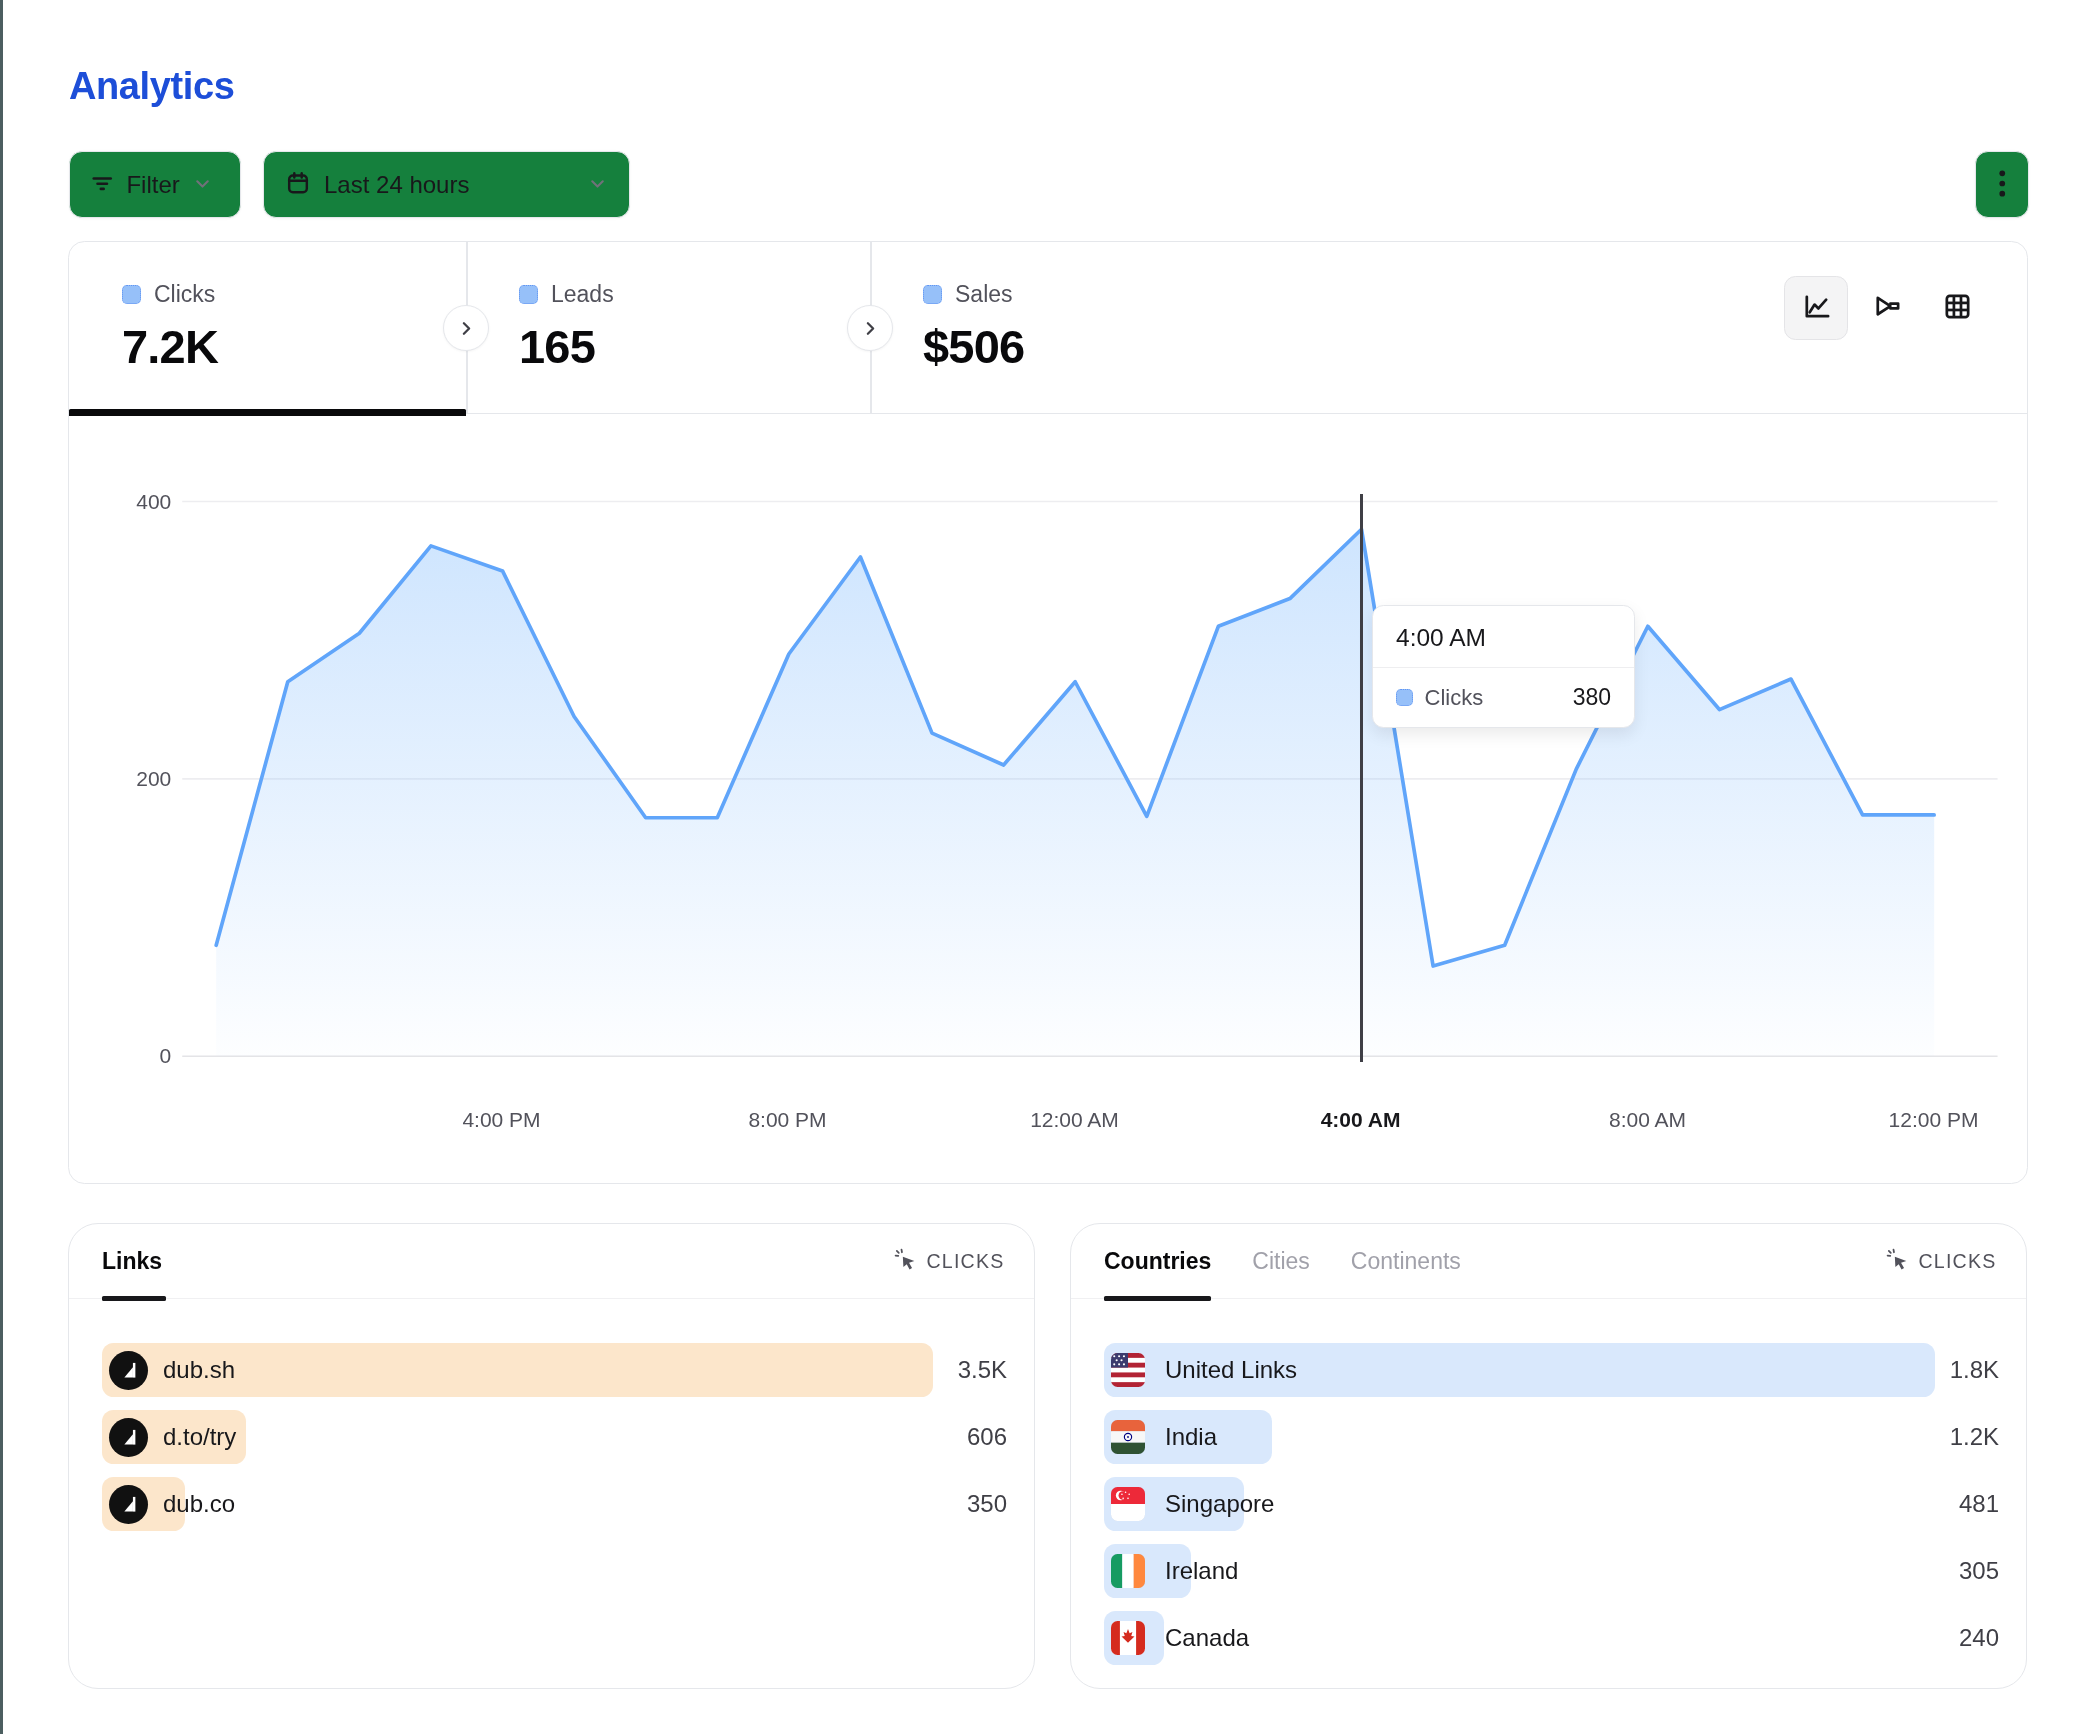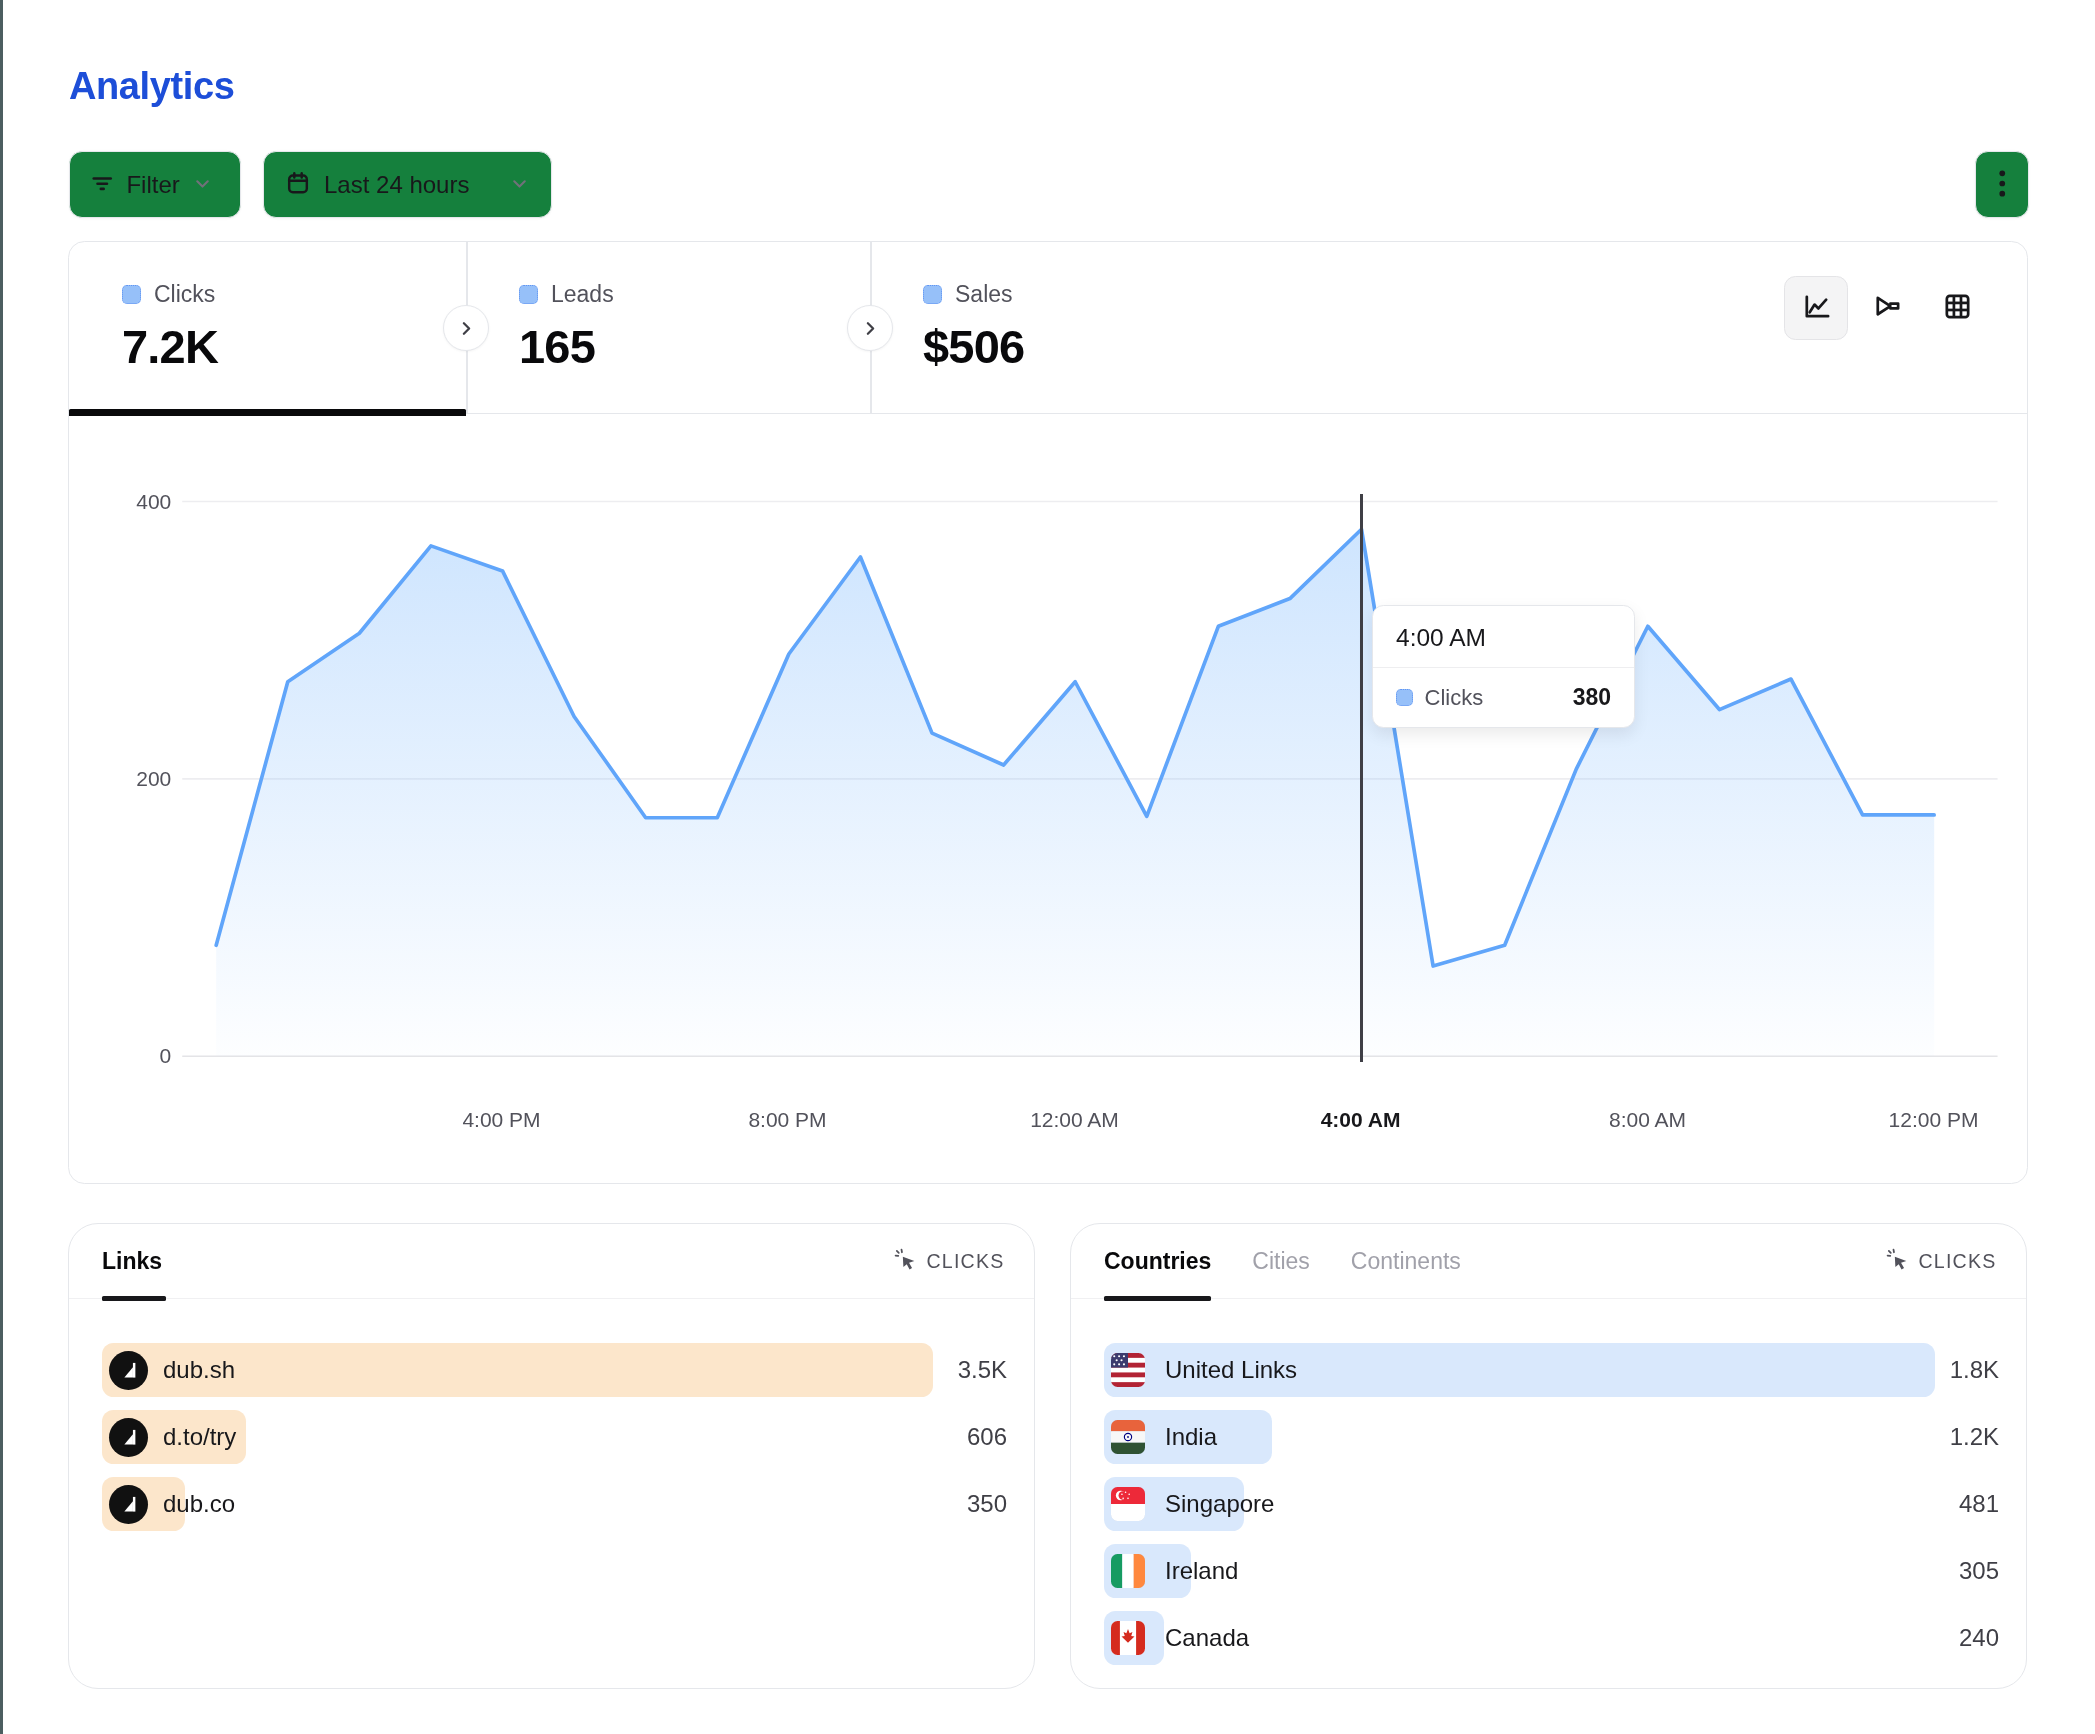--- a/index.html
+++ b/index.html
@@ -5,21 +5,21 @@
   * { box-sizing: border-box; margin: 0; padding: 0; }
   html,body { background:#ffffff; font-family:"Liberation Sans", sans-serif; }
   .canvas { position:relative; width:2096px; height:1735px; background:#fff; overflow:hidden; }
   .edge-strip { position:absolute; left:0; top:0; width:3.3px; height:100%; background:#4c5e60; }
 
   .page-title { position:absolute; left:69px; top:65px; font-size:38px; font-weight:800; color:#1d4ed8; letter-spacing:-0.4px; }
 
   
   .btn { position:absolute; display:flex; align-items:center; background:#15803d; border:1.6px solid #e5e7eb; border-radius:13px; height:67px; cursor:pointer; box-shadow:0 0.8px 2.5px rgba(0,0,0,.04); }
   .btn-filter { left:69px; top:151px; width:172px; padding:0 19.6px; gap:12.3px; }
-  .btn-date { left:263px; top:151px; width:289px; padding:8px 21px; gap:13px; }
+  .btn-date { left:263px; top:151px; width:367px; padding:8px 21px; gap:13px; }
   .btn-date .spacer { flex:1; }
   .btn-ellipsis { left:1975px; top:151px; width:54px; height:67px; justify-content:center; }
   .btn-label { font-size:24px; color:#18181b; font-weight:500; }
 
   
   .main-card { position:absolute; left:68px; top:241px; width:1960px; height:943px; border:1.6px solid #e5e7eb; border-radius:16.4px; background:#fff; }
   .tabs-row { position:absolute; left:0; top:0; width:100%; height:172px; border-bottom:1.6px solid #e5e7eb; }
   .vdiv { position:absolute; top:0; width:1.6px; height:172px; background:#e5e7eb; }
   .metric-tab { position:absolute; top:0; height:172px; cursor:pointer; }
   .metric-head { position:absolute; top:39px; display:flex; align-items:center; gap:13px; }
@@ -37,21 +37,21 @@
   .chart-region { position:absolute; left:0; top:172px; width:1960px; height:769px; }
   .ylabel { position:absolute; width:90px; text-align:right; font-size:21px; color:#52525b; transform:translateY(-50%); }
   .xlabel { position:absolute; top:694px; width:147px; margin-left:-74px; text-align:center; font-size:21px; color:#52525b; }
   .xlabel.active { color:#18181b; font-weight:700; }
   .crosshair { position:absolute; left:1291px; top:80px; width:2.5px; height:568px; background:#3f3f46; z-index:4; }
   .tooltip { position:absolute; left:1303px; top:191px; width:263px; background:#fff; border:1.6px solid #e5e7eb; border-radius:11.5px; box-shadow:0 6.5px 16.4px rgba(0,0,0,.08); z-index:5; }
   .tooltip-head { padding:18px 23px 14.7px 23px; font-size:24.5px; font-weight:500; color:#18181b; border-bottom:1.6px solid #eeeef0; }
   .tooltip-row { display:flex; align-items:center; gap:11.5px; padding:16.4px 23px; }
   .tooltip-row .lg-sq { width:17px; height:17px; }
   .tooltip-series { font-size:22px; color:#52525b; flex:1; }
-  .tooltip-value { font-size:23px; font-weight:700; color:#18181b; }
+  .tooltip-value { font-size:23px; font-weight:400; color:#18181b; }
 
   
   .panel { position:absolute; top:1223px; height:466px; border:1.6px solid #e5e7eb; border-radius:30px; background:#fff; }
   .panel-links { left:68px; width:967px; }
   .panel-geo { left:1070px; width:957px; }
   .panel-header { position:absolute; left:0; top:0; width:100%; height:75px; border-bottom:1.6px solid #f0f0f2; }
   .panel-tabs { position:absolute; left:33px; top:0; height:75px; display:flex; gap:41px; }
   .panel-tab { position:relative; display:flex; align-items:center; font-size:23px; color:#a1a1aa; cursor:pointer; }
   .panel-tab.active { color:#09090b; font-weight:600; }
   .panel-tab.active::after { content:""; position:absolute; left:0; bottom:-1.6px; height:4.9px; width:100%; min-width:64px; background:#18181b; border-radius:1.6px; }

